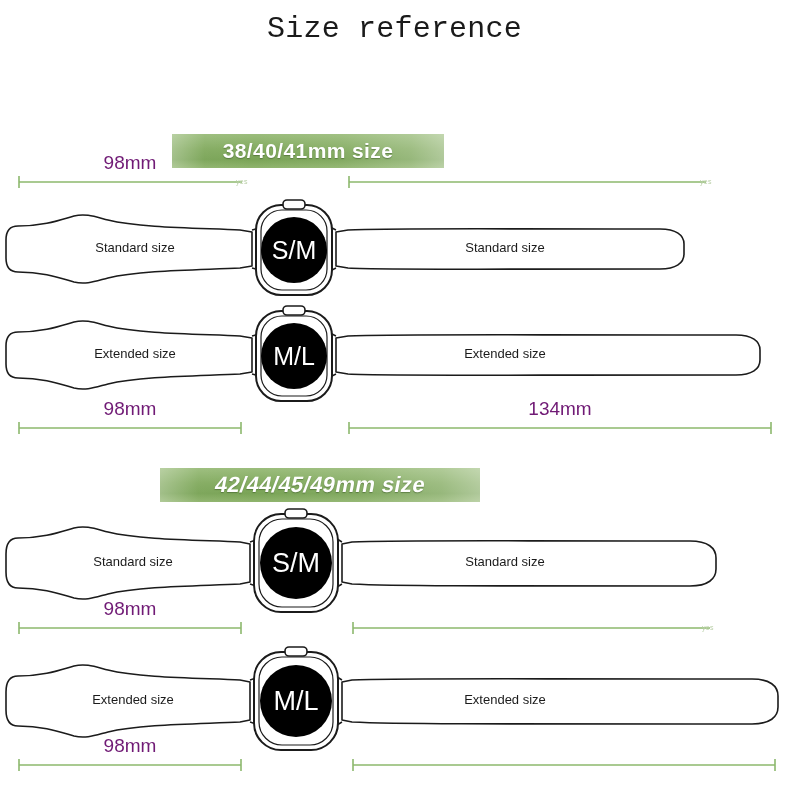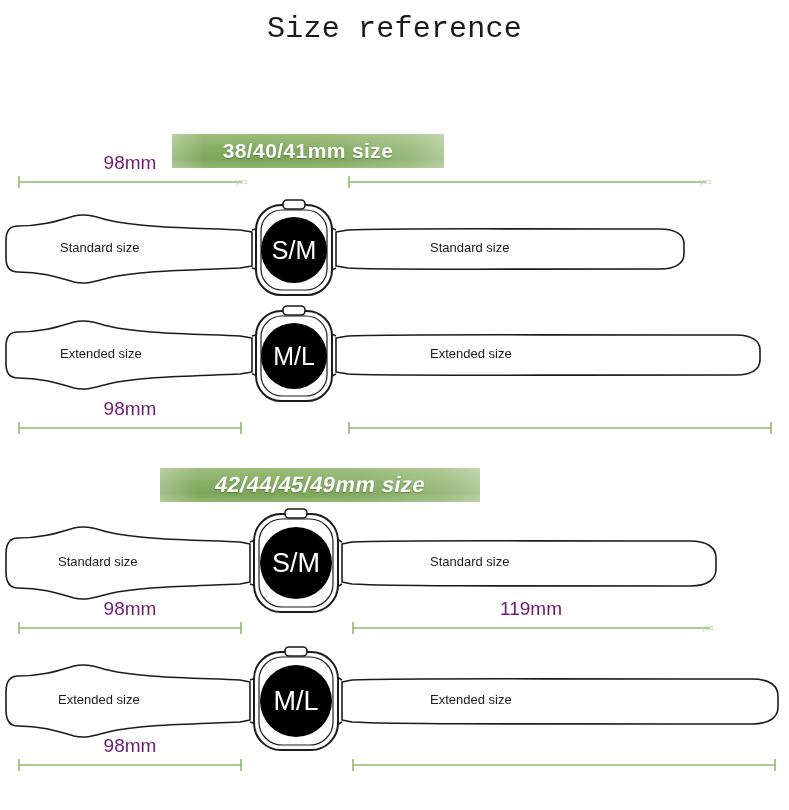--- a/index.html
+++ b/index.html
@@ -59,21 +59,21 @@
 
   
   .band-row { position: absolute; left: 0; width: 789px; }
   .band-svg { display: block; }
 
   .band-label {
     position: absolute;
     font-size: 13px;
     color: #1b1b1b;
     white-space: nowrap;
-    text-align: left;
+    text-align: center;
   }
 
   
   .dim {
     position: absolute;
     height: 40px;
   }
   .dim-text {
     position: absolute;
     left: 0;
@@ -199,20 +199,21 @@
 <div class="dim" style="left:18px; top:398px; width:224px;">
   <div class="dim-text">98mm</div>
   <svg class="dim-line" viewBox="0 0 224 12" preserveAspectRatio="none">
     <line x1="1" y1="0" x2="1" y2="12" stroke="#8cb86d" stroke-width="1.6"></line>
     <line x1="223" y1="0" x2="223" y2="12" stroke="#8cb86d" stroke-width="1.6"></line>
     <line x1="1" y1="6" x2="223" y2="6" stroke="#8cb86d" stroke-width="1.4"></line>
   </svg>
 </div>
 
 <div class="dim" style="left:348px; top:398px; width:424px;">
+  <div class="dim-text">134mm</div>
   <svg class="dim-line" viewBox="0 0 424 12" preserveAspectRatio="none">
     <line x1="1" y1="0" x2="1" y2="12" stroke="#8cb86d" stroke-width="1.6"></line>
     <line x1="423" y1="0" x2="423" y2="12" stroke="#8cb86d" stroke-width="1.6"></line>
     <line x1="1" y1="6" x2="423" y2="6" stroke="#8cb86d" stroke-width="1.4"></line>
   </svg>
 </div>
 
 <div id="banner-2" class="section-banner">
   <span class="banner-text">42/44/45/49mm size</span>
 </div>
@@ -253,21 +254,20 @@
 <div class="dim" style="left:18px; top:598px; width:224px;">
   <div class="dim-text">98mm</div>
   <svg class="dim-line" viewBox="0 0 224 12" preserveAspectRatio="none">
     <line x1="1" y1="0" x2="1" y2="12" stroke="#8cb86d" stroke-width="1.6"></line>
     <line x1="223" y1="0" x2="223" y2="12" stroke="#8cb86d" stroke-width="1.6"></line>
     <line x1="1" y1="6" x2="223" y2="6" stroke="#8cb86d" stroke-width="1.4"></line>
   </svg>
 </div>
 
 <div class="dim" style="left:352px; top:598px; width:358px;">
-  <div class="dim-text">119mm</div>
   <svg class="dim-line" viewBox="0 0 358 12" preserveAspectRatio="none">
     <line x1="1" y1="0" x2="1" y2="12" stroke="#8cb86d" stroke-width="1.6"></line>
     <line x1="1" y1="6" x2="358" y2="6" stroke="#8cb86d" stroke-width="1.4"></line>
   </svg>
 </div>
 <div class="watermark" style="left:702px; top:624px;">yes</div>
 
 <div class="band-row" style="top:646px; height:110px;">
   <svg class="band-svg" width="789" height="110" viewBox="0 0 789 110">
     <path d="M18,30

